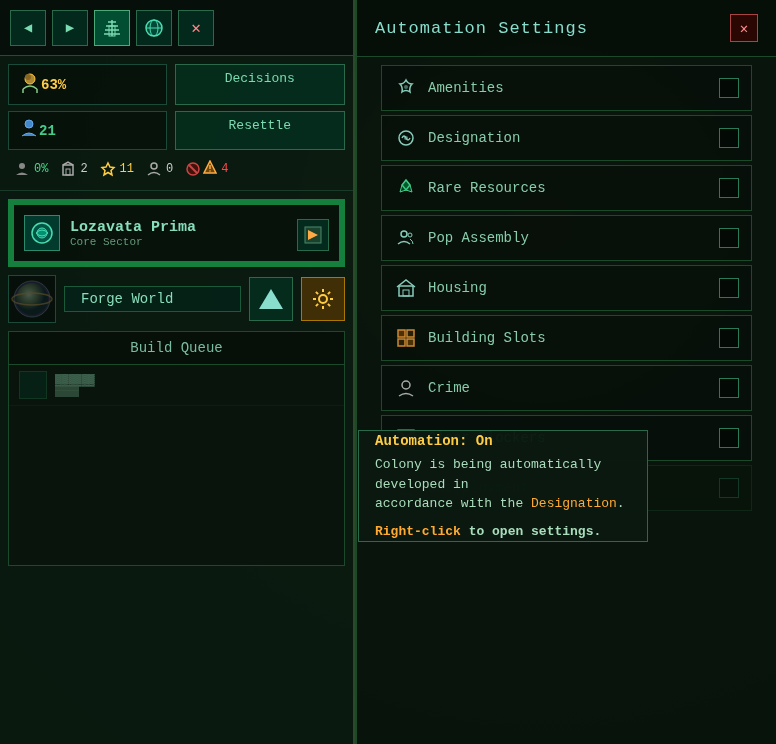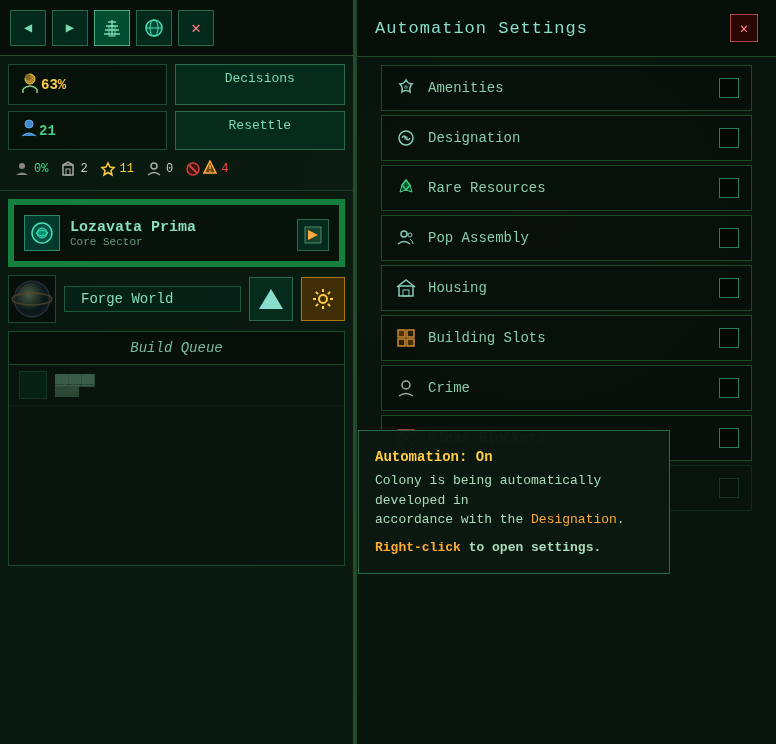--- a/index.html
+++ b/index.html
@@ -240,21 +240,20 @@
       background: rgba(0,0,0,0.2);
     }
 
     .build-queue-title {
       text-align: center;
       color: #7abba0;
       padding: 8px;
       font-size: 14px;
       border-bottom: 1px solid #1a4a2a;
       background: rgba(0,0,0,0.2);
-      font-style: italic;
     }
 
     .build-queue-content {
       height: 200px;
       position: relative;
       overflow: hidden;
     }
 
     .build-queue-row {
       display: flex;
@@ -365,24 +364,24 @@
       border: 1px solid #2a7a5a;
       background: rgba(0,0,0,0.4);
       flex-shrink: 0;
     }
 
     
     .tooltip-box {
       position: absolute;
       left: 358px;
       top: 430px;
-      width: 312px;
+      width: 290px;
       background: rgba(10,25,15,0.97);
       border: 1px solid #2a6a4a;
-      padding: 18px 16px;
+      padding: 2px 16px;
       z-index: 100;
     }
 
     .tooltip-title {
       color: #ffcc44;
       font-size: 14px;
       margin-bottom: 6px;
       font-weight: bold;
     }
 

